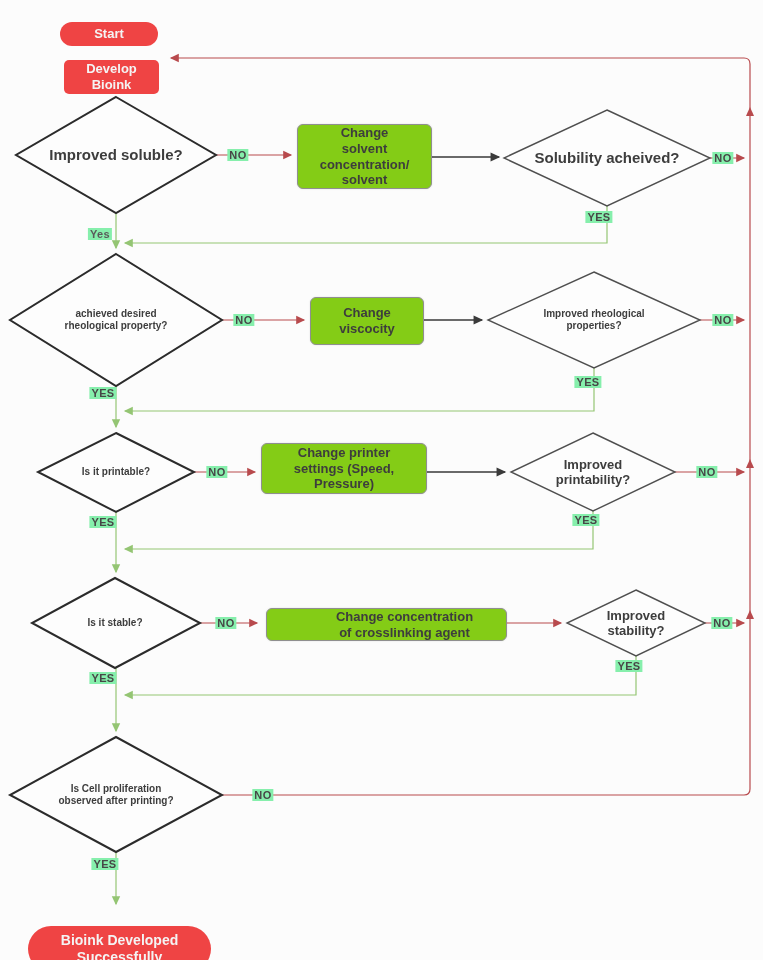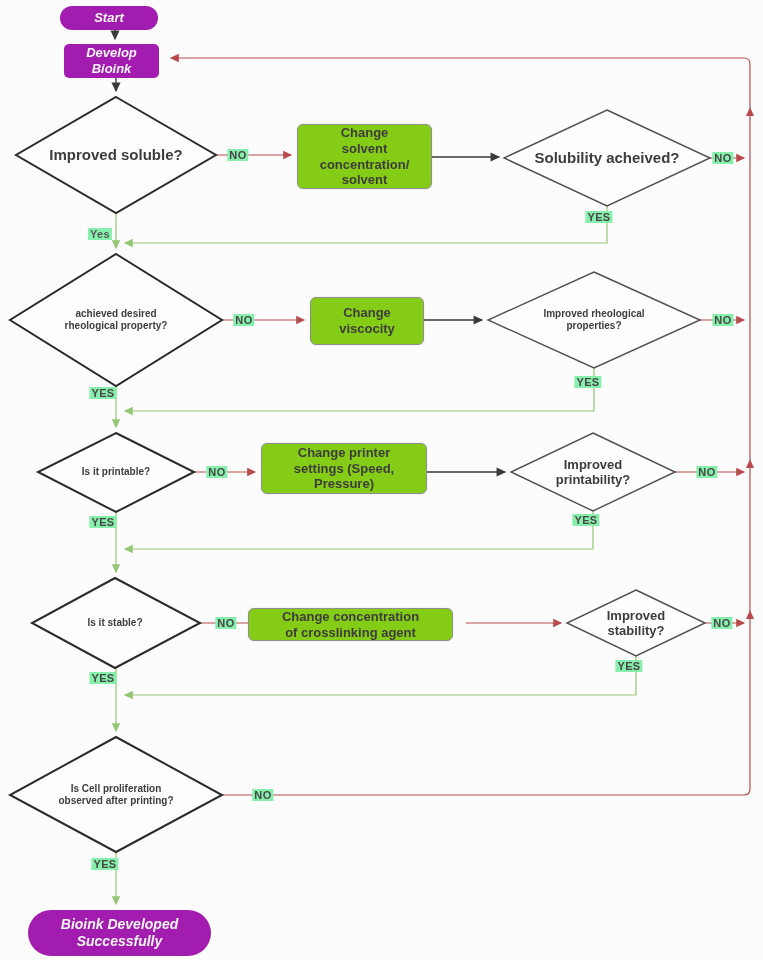--- a/index.html
+++ b/index.html
@@ -9,23 +9,23 @@
   .lbl{position:absolute;transform:translate(-50%,-50%);font-size:11px;font-weight:bold;
        color:#474747;background:#86efac;padding:0 2px;letter-spacing:.4px;white-space:nowrap;}
   .lbl.mixed{color:#5a5a5a;}
   .dtext{position:absolute;transform:translate(-50%,-50%);text-align:center;font-weight:bold;
          color:#3d3d3d;white-space:pre-line;line-height:1.18;}
   .fs15{font-size:15px;} .fs14{font-size:10px;} .fs13{font-size:13px;}
   .proc{position:absolute;background:#84cc16;border:1px solid #8f8f8f;border-radius:6px;
         display:flex;align-items:center;justify-content:center;text-align:center;
         font-weight:bold;color:#3d3d3d;white-space:pre-line;font-size:13px;line-height:1.2;
         box-shadow:0 0 2px rgba(0,0,0,.12);}
-  .term{position:absolute;background:#a21caf;color:#f4f4f4;display:flex;align-items:center;
-        justify-content:center;text-align:center;font-weight:bold;font-style:italic;
-        white-space:pre-line;line-height:1.2;}
+  .term{position:absolute;background:#ef4444;color:#f4f4f4;display:flex;align-items:center;
+        justify-content:center;text-align:center;font-weight:bold;
+        white-space:pre-line;line-height:1.2;margin-top:16px;}
   .term.start{border-radius:12px;font-size:13px;}
   .term.develop{border-radius:5px;font-size:13px;}
   .term.end{border-radius:23px;font-size:14px;}
 </style>
 </head>
 <body>
 
 <div class="stage">
 
   <svg width="763" height="960" viewBox="0 0 763 960">
@@ -106,21 +106,21 @@
 concentration/
 solvent</span></div>
 
   <div class="proc" style="left:310px;top:297px;width:112px;height:46px;"><span>Change
 viscocity</span></div>
 
   <div class="proc" style="left:261px;top:443px;width:164px;height:49px;"><span>Change printer
 settings (Speed,
 Pressure)</span></div>
 
-  <div class="proc" style="left:248px;top:608px;width:203px;height:31px;"><span>Change concentration
+  <div class="proc" style="left:266px;top:608px;width:203px;height:31px;padding-left:36px;"><span>Change concentration
 of crosslinking agent</span></div>
 
   <div class="dtext fs15" style="left:116px;top:155px;width:180px;">Improved soluble?</div>
   <div class="dtext fs15" style="left:607px;top:158px;width:195px;">Solubility acheived?</div>
   <div class="dtext fs14" style="left:116px;top:320px;width:210px;">achieved desired
 rheological property?</div>
   <div class="dtext fs14" style="left:594px;top:320px;width:200px;">Improved rheological
 properties?</div>
   <div class="dtext fs14" style="left:116px;top:472px;width:160px;">Is it printable?</div>
   <div class="dtext fs13" style="left:593px;top:472px;width:140px;">Improved

